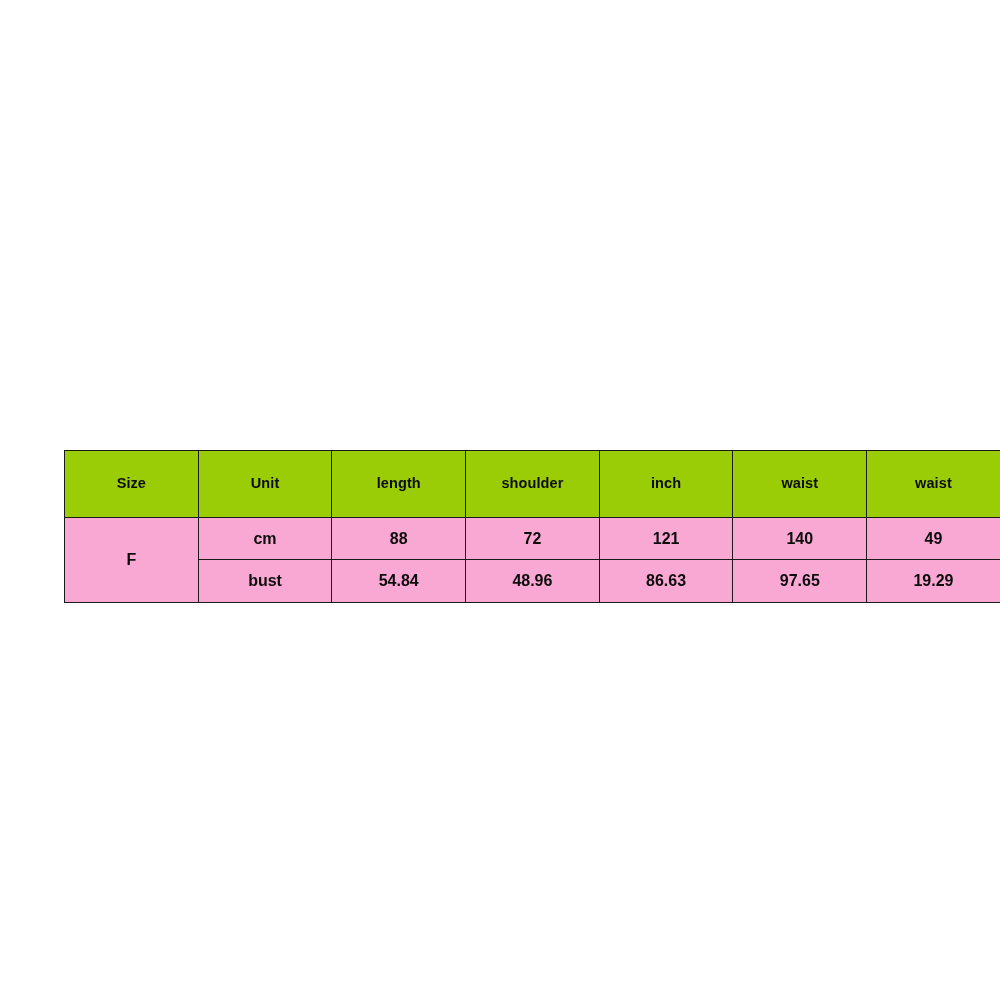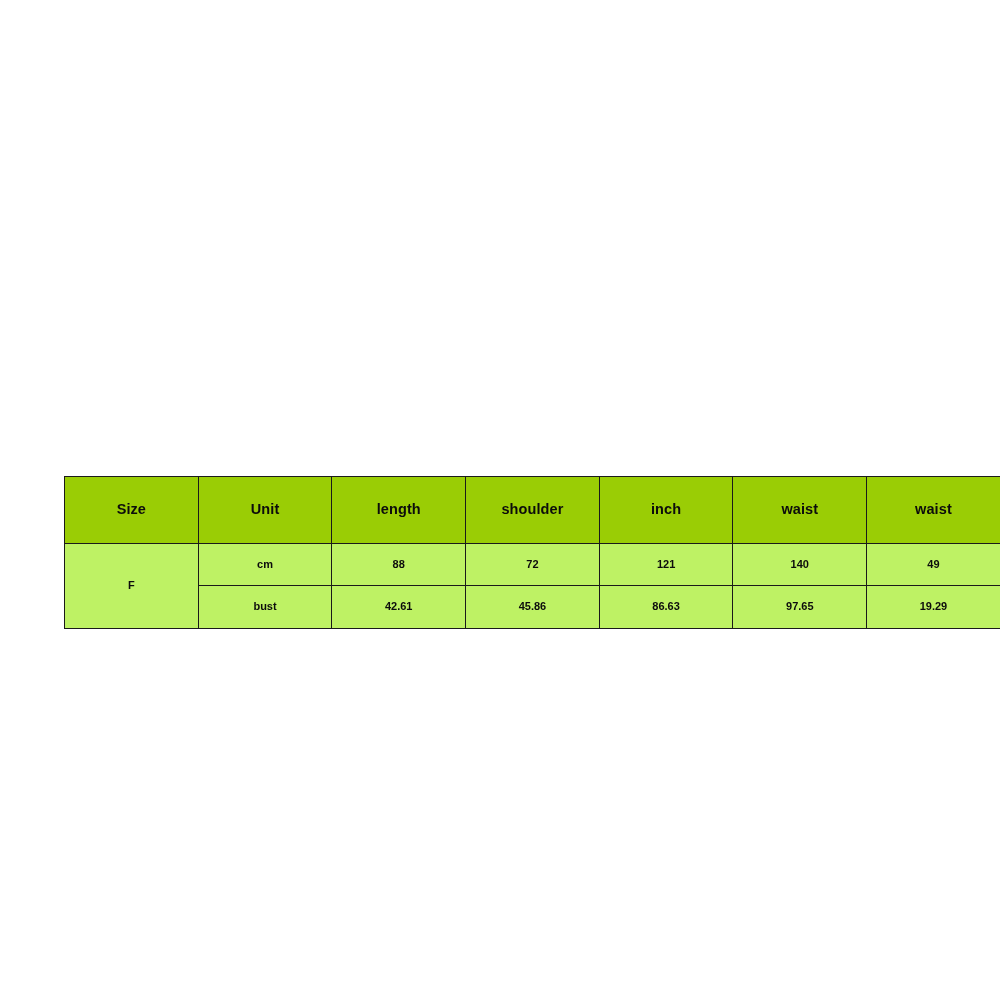--- a/index.html
+++ b/index.html
@@ -20,21 +20,21 @@
     position: relative;
     width: 1000px;
     height: 1000px;
     background: #ffffff;
   }
 
   
   .size-chart-wrap {
     position: absolute;
     left: 32px;
-    top: 476px;
+    top: 450px;
     width: 936px;
     padding-left: 32px;
   }
 
   table.size-chart {
     width: 936px;
     border-collapse: collapse;
     table-layout: fixed;
     border: 1px solid #1a1a1a;
   }
@@ -57,23 +57,23 @@
   
   table.size-chart thead th {
     background: #9acd05;
     height: 66px;
     font-size: 14.5px;
     letter-spacing: 0.1px;
   }
 
   
   table.size-chart tbody td {
-    background: #bef264;
+    background: #f9a8d4;
     height: 41px;
-    font-size: 11px;
+    font-size: 16px;
   }
 
   table.size-chart tbody tr.row-inch td {
     height: 42px;
   }
 
   
   td.size-label-cell {
     font-size: 14.5px;
   }
@@ -112,22 +112,22 @@
           <td class="size-label-cell" rowspan="2">F</td>
           <td>cm</td>
           <td>88</td>
           <td>72</td>
           <td>121</td>
           <td>140</td>
           <td>49</td>
         </tr>
         <tr class="row-inch">
           <td>bust</td>
-          <td>42.61</td>
-          <td>45.86</td>
+          <td>54.84</td>
+          <td>48.96</td>
           <td>86.63</td>
           <td>97.65</td>
           <td>19.29</td>
         </tr>
       </tbody>
     </table>
   </div>
 
 </div>
 

